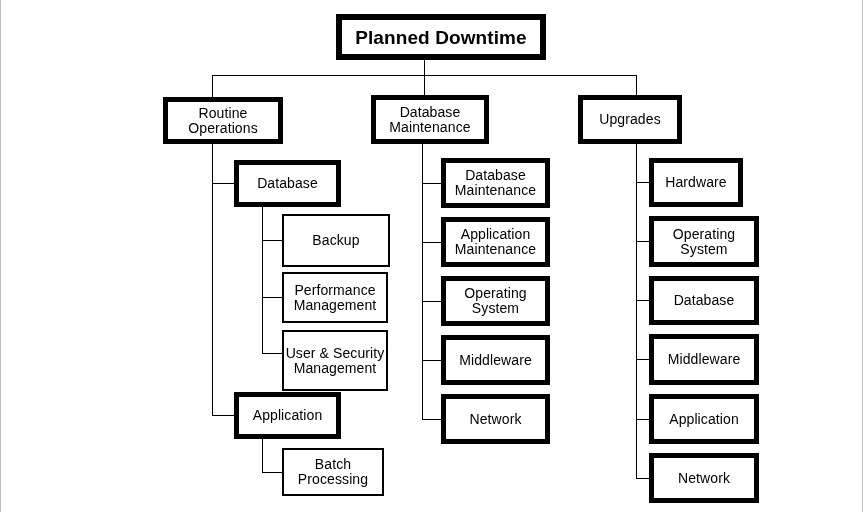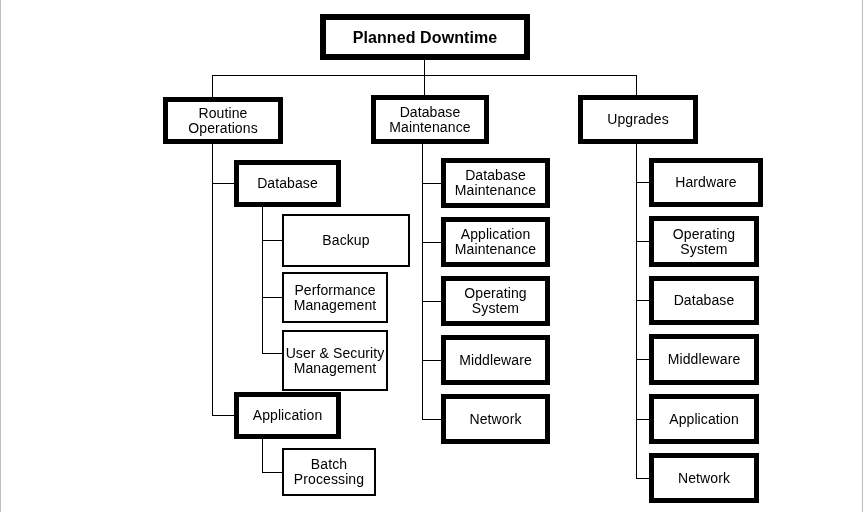--- a/index.html
+++ b/index.html
@@ -33,21 +33,22 @@
     letter-spacing: 0.1px;
     z-index: 3;
     white-space: pre-line;
   }
   .node.thick {
     border-width: 5px;
   }
   .node.root {
     border-width: 6px;
     font-weight: bold;
-    font-size: 16px;
+    font-size: 19px;
+    margin-left: 16px;
   }
   
   .ln {
     position: absolute;
     background: #000000;
     z-index: 1;
   }
   .ln.h { height: 1px; }
   .ln.v { width: 1px; }
   
@@ -101,42 +102,42 @@
   <div class="ln h" style="left:636px; top:300px; width:14px;"></div>
   <div class="ln h" style="left:636px; top:359px; width:14px;"></div>
   <div class="ln h" style="left:636px; top:419px; width:14px;"></div>
   <div class="ln h" style="left:636px; top:478px; width:14px;"></div>
 
   <div class="node root" style="left:320px; top:14px; width:210px; height:46px;">Planned Downtime</div>
 
   <div class="node thick" style="left:163px; top:97px; width:120px; height:47px;">Routine
 Operations</div>
   <div class="node thick" style="left:234px; top:160px; width:107px; height:47px;">Database</div>
-  <div class="node" style="left:282px; top:214px; width:128px; height:53px;">Backup</div>
+  <div class="node" style="left:282px; top:214px; width:108px; height:53px;">Backup</div>
   <div class="node" style="left:282px; top:272px; width:106px; height:51px;">Performance
 Management</div>
   <div class="node" style="left:282px; top:330px; width:106px; height:61px;">User &amp; Security
 Management</div>
   <div class="node thick" style="left:234px; top:392px; width:107px; height:47px;">Application</div>
-  <div class="node" style="left:282px; top:448px; width:94px; height:48px;">Batch
+  <div class="node" style="left:282px; top:448px; width:102px; height:48px;">Batch
 Processing</div>
 
   <div class="node thick" style="left:371px; top:95px; width:118px; height:49px;">Database
 Maintenance</div>
   <div class="node thick" style="left:441px; top:158px; width:109px; height:50px;">Database
 Maintenance</div>
   <div class="node thick" style="left:441px; top:217px; width:109px; height:50px;">Application
 Maintenance</div>
   <div class="node thick" style="left:441px; top:276px; width:109px; height:50px;">Operating
 System</div>
   <div class="node thick" style="left:441px; top:335px; width:109px; height:50px;">Middleware</div>
   <div class="node thick" style="left:441px; top:394px; width:109px; height:50px;">Network</div>
 
-  <div class="node thick" style="left:578px; top:95px; width:120px; height:49px;">Upgrades</div>
-  <div class="node thick" style="left:649px; top:158px; width:114px; height:49px;">Hardware</div>
+  <div class="node thick" style="left:578px; top:95px; width:104px; height:49px;">Upgrades</div>
+  <div class="node thick" style="left:649px; top:158px; width:94px; height:49px;">Hardware</div>
   <div class="node thick" style="left:649px; top:216px; width:110px; height:51px;">Operating
 System</div>
   <div class="node thick" style="left:649px; top:276px; width:110px; height:49px;">Database</div>
   <div class="node thick" style="left:649px; top:334px; width:110px; height:51px;">Middleware</div>
   <div class="node thick" style="left:649px; top:394px; width:110px; height:50px;">Application</div>
   <div class="node thick" style="left:649px; top:453px; width:110px; height:50px;">Network</div>
 
 </div>
 
 </body></html>

